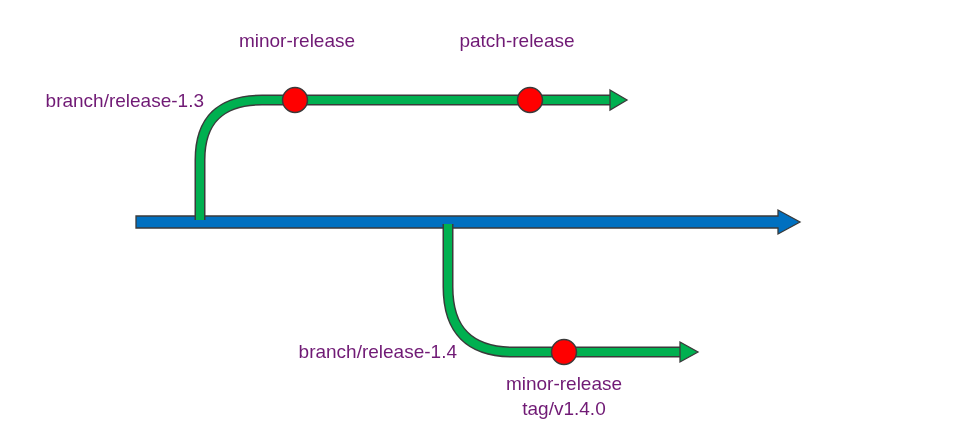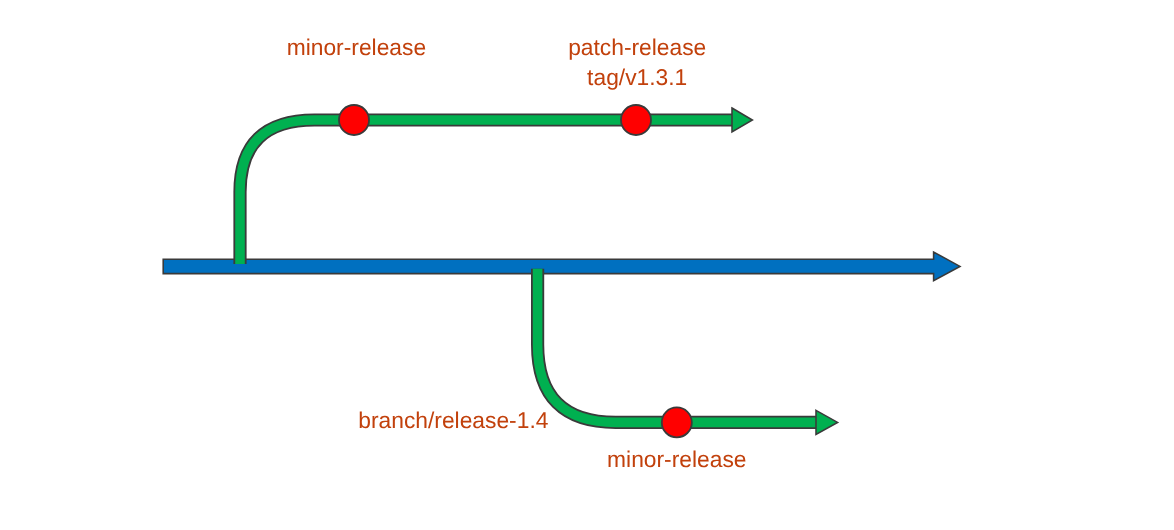--- a/index.html
+++ b/index.html
@@ -17,21 +17,21 @@
   }
   #diagram-svg {
     position: absolute;
     left: 0;
     top: 0;
   }
   .lbl {
     position: absolute;
     font-size: 19px;
     line-height: 25px;
-    color: #c2410c;
+    color: #701a75;
     white-space: nowrap;
   }
   .lbl.center { text-align: center; white-space: normal; }
   .lbl.right  { text-align: right; }
 </style>
 </head>
 <body>
 
 <div id="canvas">
 
@@ -45,30 +45,31 @@
 
     <path d="M448,224 L448,287 Q448,352 513,352 L681,352" fill="none" stroke-width="11" stroke="#3a3a3a"></path>
     <path d="M448,224 L448,287 Q448,352 513,352 L681,352" fill="none" stroke-width="8" stroke="#00B050"></path>
     <polygon points="680,342 698,352 680,362" stroke-width="1.3" fill="#00B050" stroke="#3a3a3a"></polygon>
 
     <circle cx="295" cy="100" r="12.5" stroke-width="1.5" fill="#FF0000" stroke="#3a3a3a"></circle>
     <circle cx="530" cy="100" r="12.5" stroke-width="1.5" fill="#FF0000" stroke="#3a3a3a"></circle>
     <circle cx="564" cy="352" r="12.5" stroke-width="1.5" fill="#FF0000" stroke="#3a3a3a"></circle>
   </svg>
 
+  <div class="lbl right" style="left:0; width:204px; top:88px;">branch/release-1.3</div>
 
 
   <div class="lbl right" style="left:257px; width:200px; top:339px;">branch/release-1.4</div>
 
   <div class="lbl center" style="left:207px; width:180px; top:28px;">
     <div>minor-release</div>
   </div>
 
-  <div class="lbl center" style="left:441px; width:180px; top:28px;text-align:center;">
+  <div class="lbl center" style="left:427px; width:180px; top:28px;text-align:center;">
     <div>patch-release</div>
-    <div>tag/v1.3.1</div>
   </div>
 
   <div class="lbl center" style="left:474px; width:180px; top:371px;">
     <div>minor-release</div>
+    <div>tag/v1.4.0</div>
   </div>
 
 </div>
 
 </body></html>

